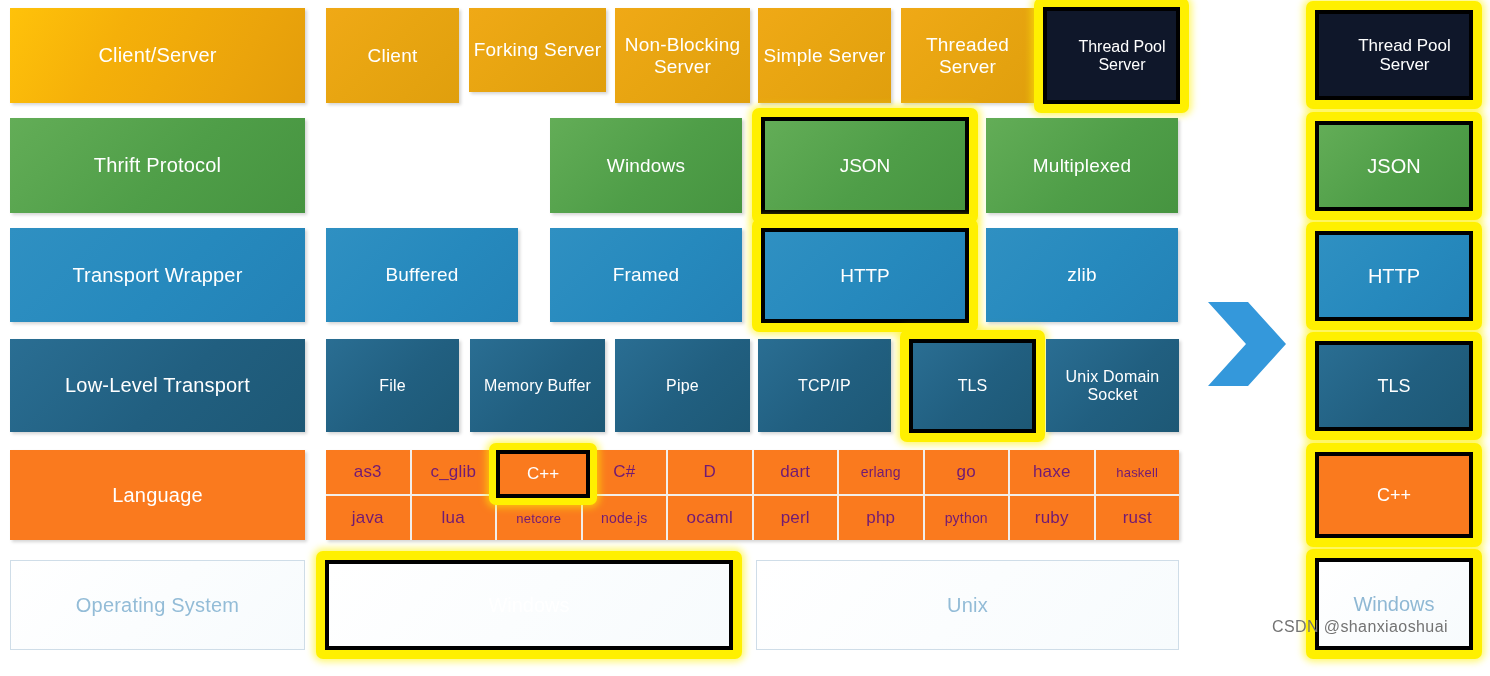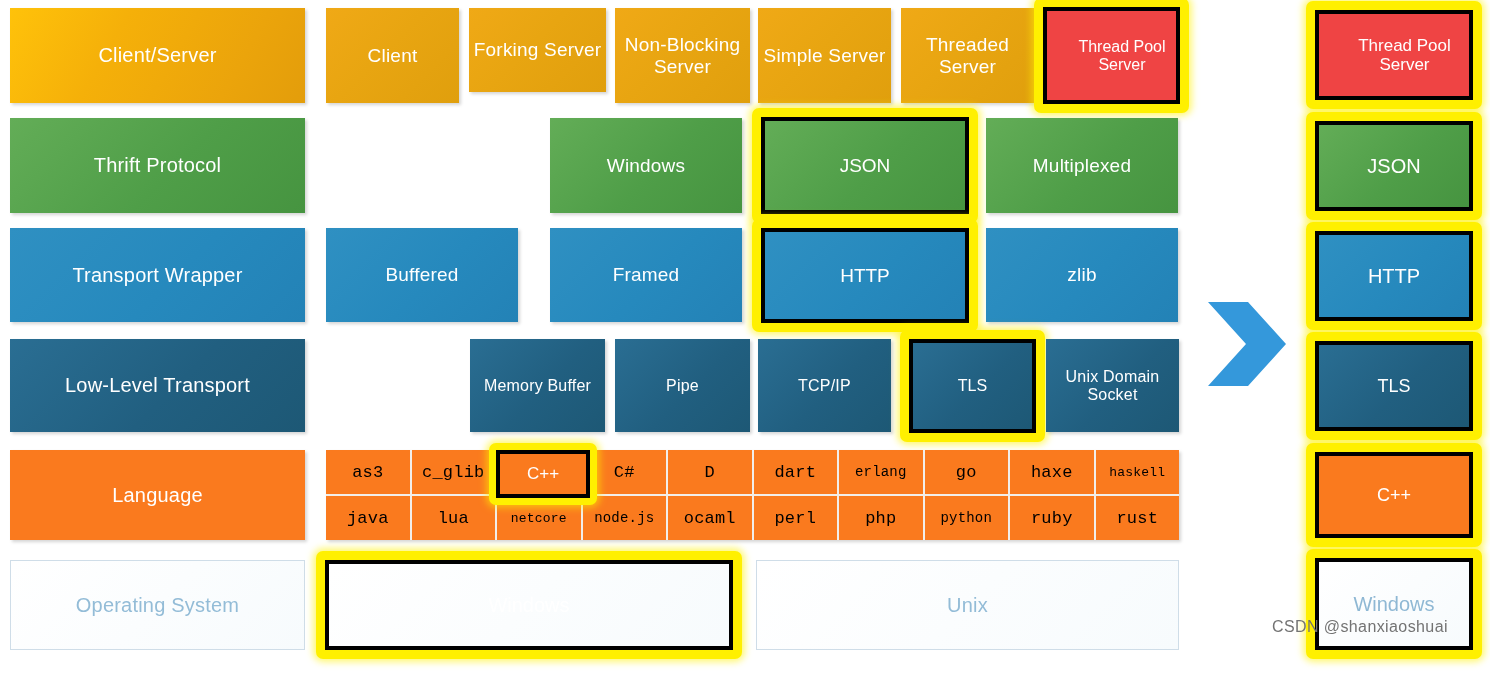--- a/index.html
+++ b/index.html
@@ -17,21 +17,21 @@
     display: flex;
     align-items: center;
     justify-content: center;
     text-align: center;
     color: #ffffff;
     line-height: 1.12;
     letter-spacing: .2px;
     box-shadow: 2px 2px 3px rgba(0,0,0,.17);
   }
   .orange  { background: linear-gradient(135deg,#f0a916 0%,#e8a511 45%,#e09f0d 100%); }
-  .orange-flat { background:#ef4444;padding-left:21px; }
+  .orange-flat { background:#0f172a;padding-left:21px; }
   .green   { background: linear-gradient(135deg,#63ad57 0%,#4f9e48 55%,#469440 100%); }
   .blue    { background: linear-gradient(135deg,#2f90c2 0%,#2689bd 55%,#2382b6 100%); }
   .dblue   { background: linear-gradient(135deg,#2a6e93 0%,#215f80 55%,#1d5875 100%); }
   .lang    { background:#fa7a1e; }
   .white   {
     background: linear-gradient(135deg,#ffffff 0%,#f7fbfd 100%);
     color:#8fb8d4;
     border:1px solid #cfdde8;
     box-shadow:none;
   }
@@ -74,26 +74,25 @@
     position: absolute;
     display: grid;
     grid-template-columns: repeat(10, 1fr);
     grid-auto-rows: 1fr;
     gap: 2px;
     background: #f2eeea;
     box-shadow: 2px 2px 3px rgba(0,0,0,.17);
   }
   .lcell {
     background:#fa7a1e;
-    color:#000000;
+    color:#701a75;
     display:flex; align-items:center; justify-content:center;
     font-size:17px;
     letter-spacing:.2px;
     white-space:nowrap;
-    font-family:Liberation Mono, monospace;
   }
   .lcell.small { font-size:14px; }
   .lcell.tiny  { font-size:13px; }
 
   
   #arrow { position:absolute; }
 
   
   #watermark {
     position:absolute;
@@ -176,20 +175,23 @@
   </div>
 
   <div class="box blue mid" style="left:986px; top:228px; width:192px; height:94px;">
     <span>zlib</span>
   </div>
 
   <div class="box dblue hdr" style="left:10px; top:339px; width:295px; height:93px;">
     <span>Low-Level Transport</span>
   </div>
 
+  <div class="box dblue mid sm" style="left:326px; top:339px; width:133px; height:93px;">
+    <span>File</span>
+  </div>
 
   <div class="box dblue mid sm" style="left:470px; top:339px; width:135px; height:93px;">
     <span>Memory Buffer</span>
   </div>
 
   <div class="box dblue mid sm" style="left:615px; top:339px; width:135px; height:93px;">
     <span>Pipe</span>
   </div>
 
   <div class="box dblue mid sm" style="left:758px; top:339px; width:133px; height:93px;">

